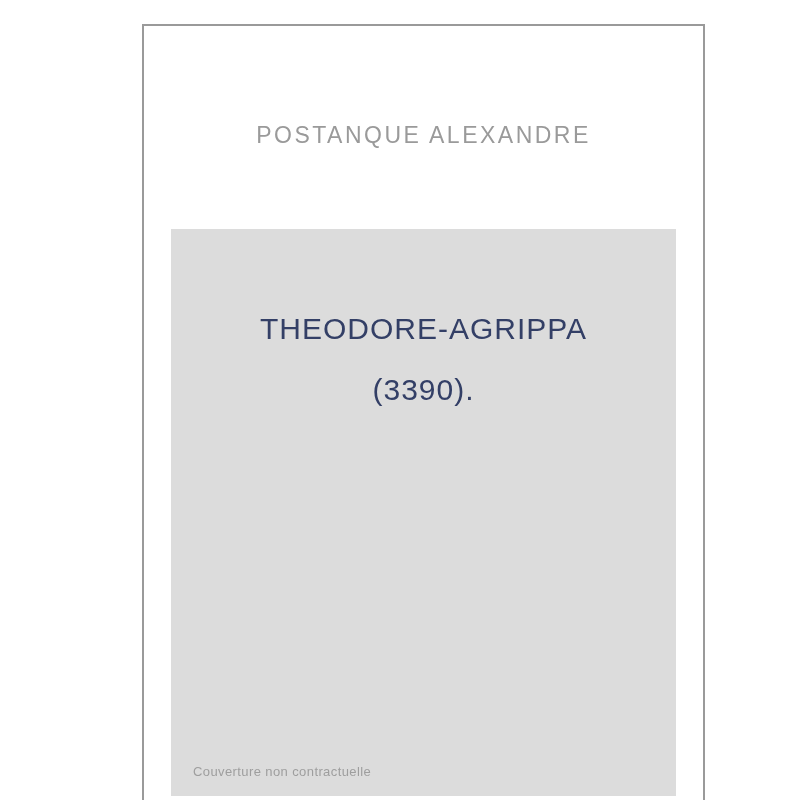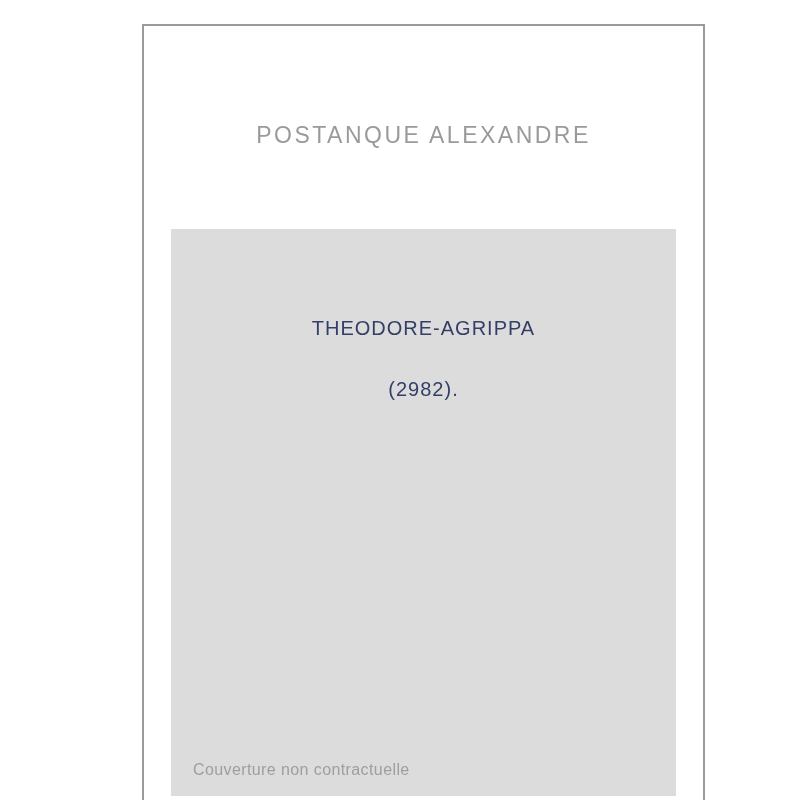--- a/index.html
+++ b/index.html
@@ -45,48 +45,48 @@
     height: 567px;
     background: #dcdcdc;
   }
   .cover-title {
     position: absolute;
     top: 57px;
     left: 0;
     width: 100%;
     text-align: center;
     color: #333f66;
-    font-size: 20px;
+    font-size: 30px;
     font-weight: 400;
     line-height: 37px;
     letter-spacing: 1px;
   }
   .title-line { white-space: nowrap; }
   .caption {
     position: absolute;
     left: 10px;
     bottom: 5px;
-    font-size: 16px;
+    font-size: 13px;
     letter-spacing: 0.4px;
     color: #9e9e9e;
     white-space: nowrap;
   }
 </style>
 </head>
 <body>
 
 <div class="canvas">
   <div class="book-page">
 
     <div class="author">POSTANQUE ALEXANDRE</div>
 
     <div class="cover">
 
       <div class="cover-title">
         <div class="title-line">THEODORE-AGRIPPA</div>
-        <div class="title-line">(2982).</div>
+        <div class="title-line">(3390).</div>
       </div>
 
       <div class="caption">Couverture non contractuelle</div>
     </div>
 
   </div>
 </div>
 
 </body></html>

